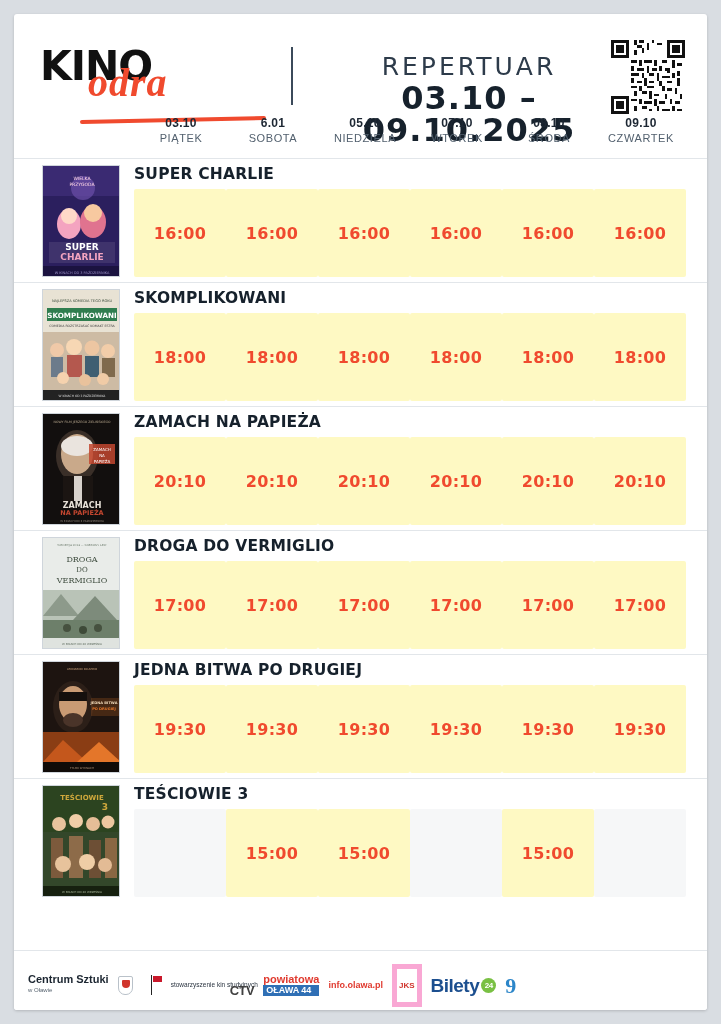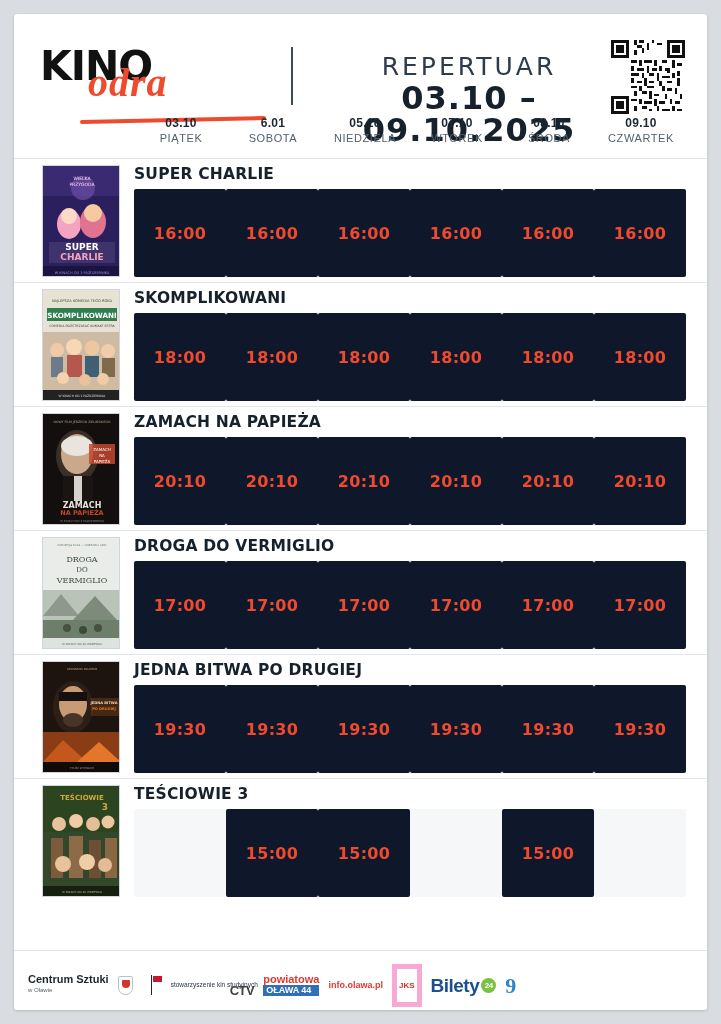--- a/index.html
+++ b/index.html
@@ -157,21 +157,21 @@
     position: absolute;
     left: 120px; top: 30px;
     height: 88px;
     width: 552px;
   }
   .slot {
     position: absolute;
     top: 0;
     width: 92px;
     height: 88px;
-    background: #0f172a;
+    background: #fef9c3;
     border-radius: 2px;
   }
   .slot.empty { background: #f6f7f8; }
   .slot .time {
     position: absolute;
     left: 0; right: 0;
     top: 50%;
     transform: translateY(-50%);
     text-align: center;
     font-family: "DejaVu Sans", sans-serif;

